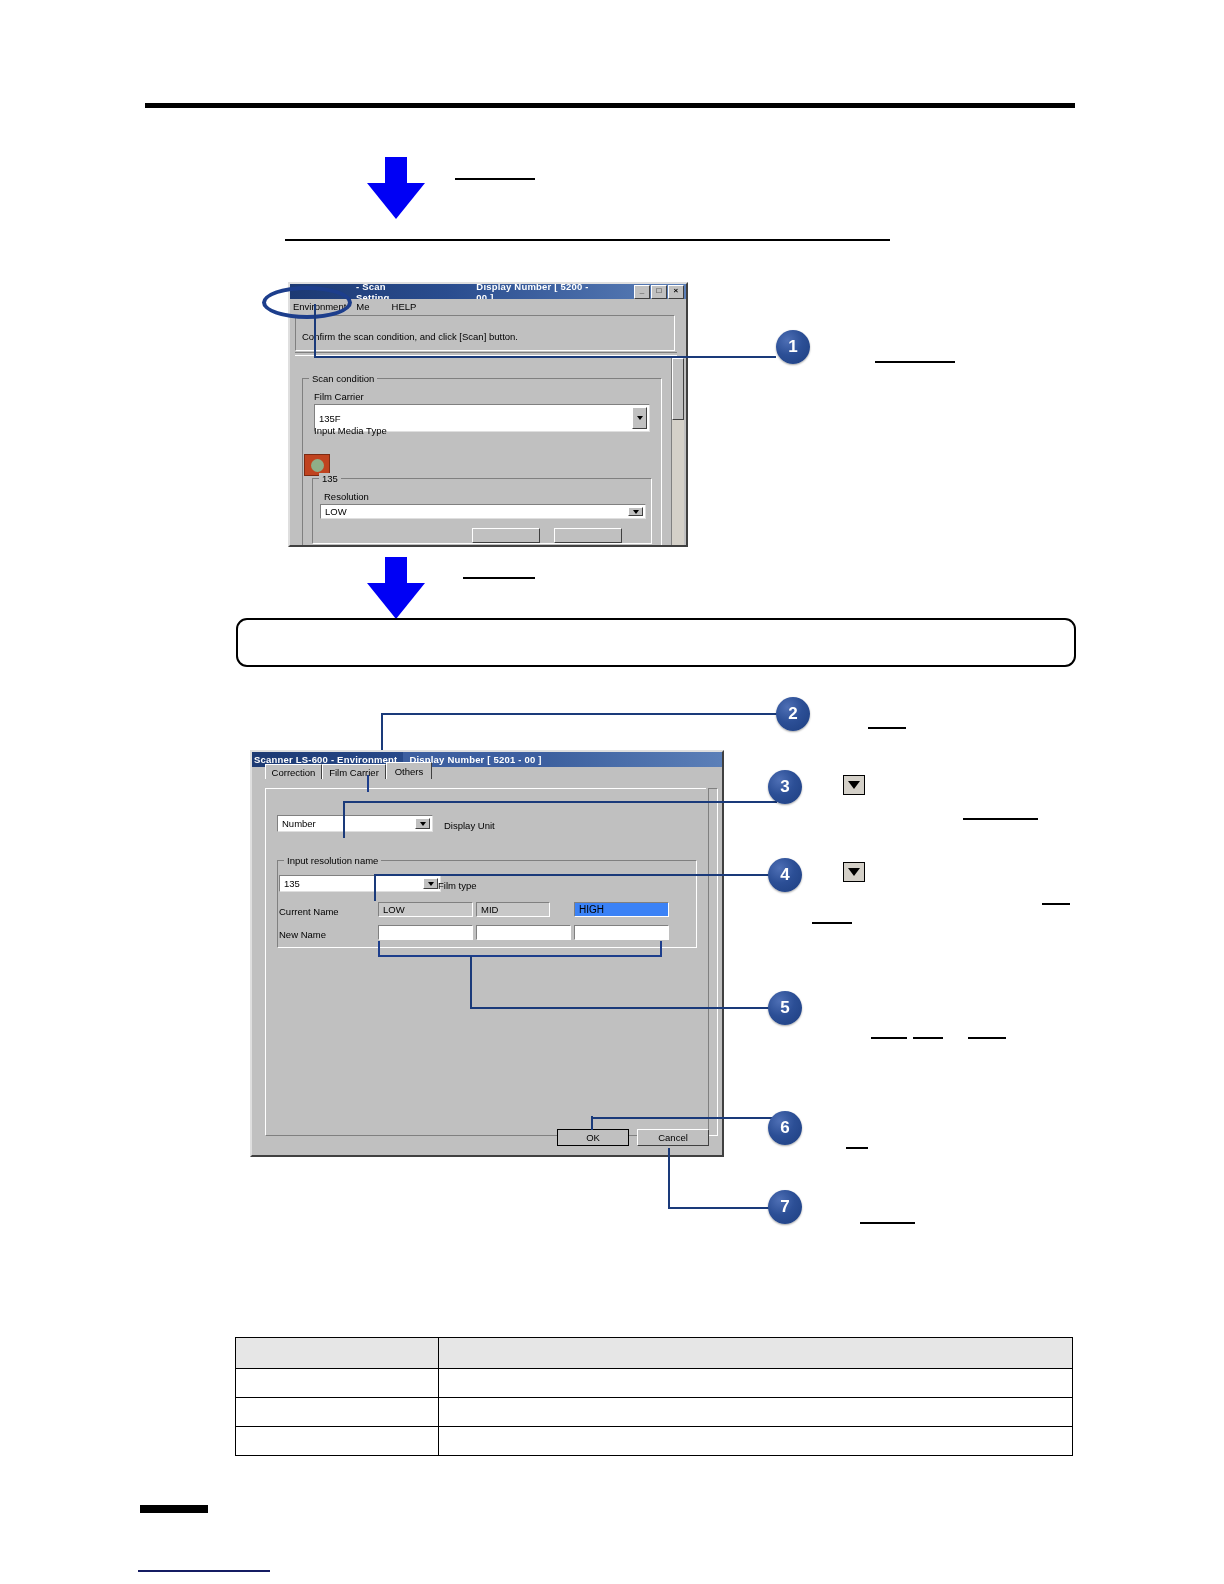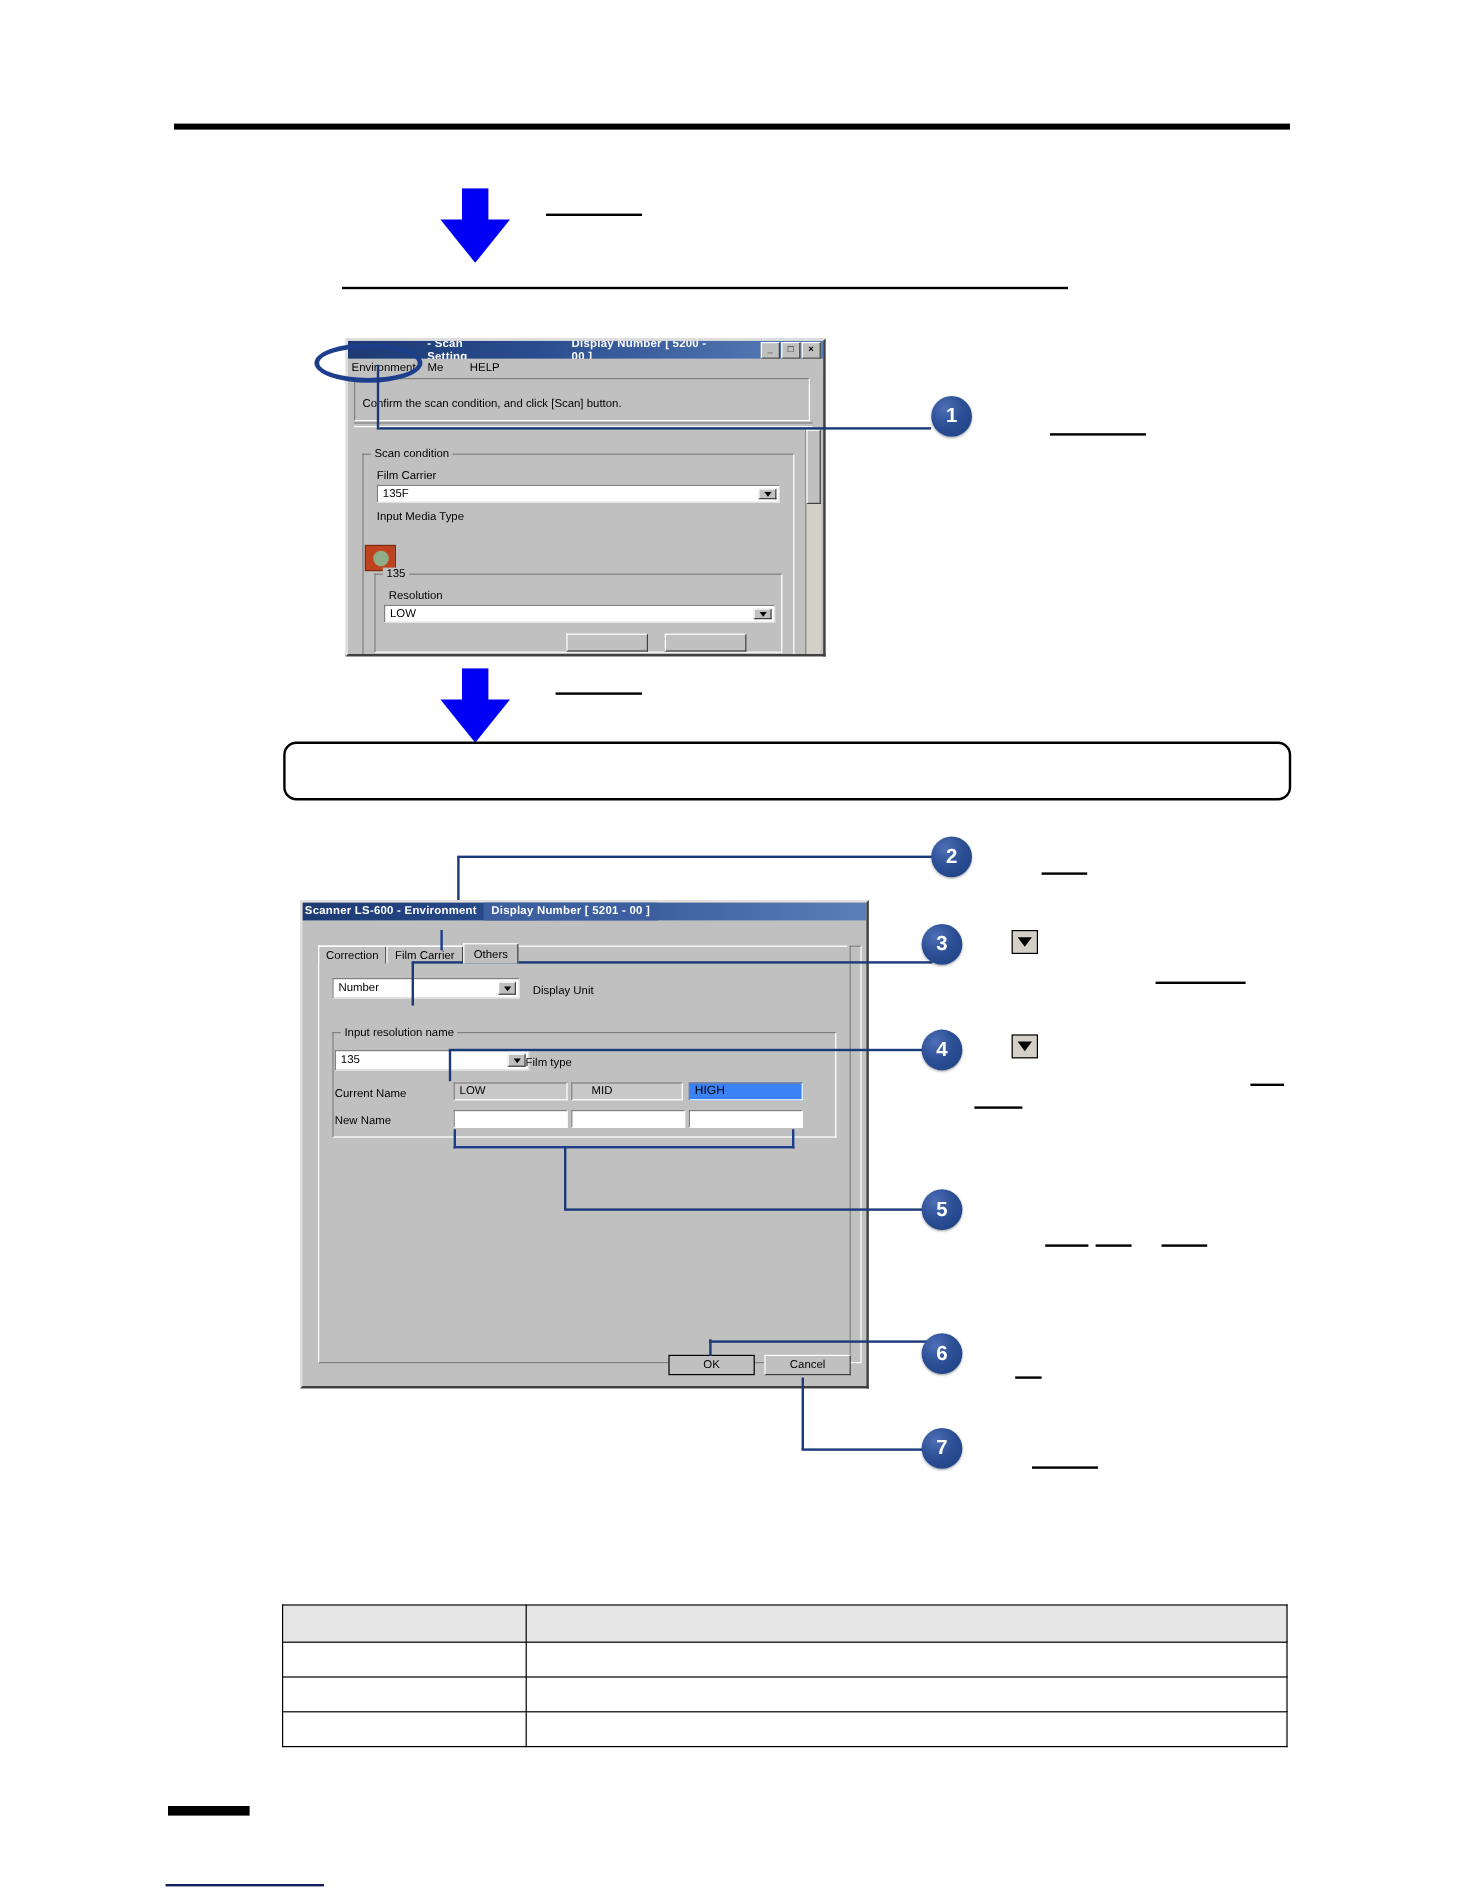--- a/index.html
+++ b/index.html
@@ -109,21 +109,21 @@
     background:linear-gradient(#c0431f,#c0431f);
     border:1px solid #7d2a12;box-sizing:border-box;
     display:flex;align-items:center;justify-content:center;
   }
   #film-icon .dot{width:13px;height:13px;border-radius:50%;background:#8fae88;}
 
   
   #dlg2{left:250px;top:750px;width:474px;height:407px;overflow:hidden;}
   #d2-tb{position:absolute;left:0;top:0;right:0;}
   #d2-tb .seg2{background:#3d5fa0;padding:0 6px;margin-left:6px;height:15px;display:flex;align-items:center;}
-  .tabstrip{position:absolute;left:13px;top:36px;width:448px;height:15px;text-decoration:underline;}
+  .tabstrip{position:absolute;left:13px;top:12px;width:448px;height:15px;text-decoration:underline;}
   .tab{
     position:absolute;top:0;height:15px;background:#c0c0c0;box-sizing:border-box;
     border-top:1px solid #fff;border-left:1px solid #fff;border-right:1px solid #404040;
     display:flex;align-items:center;justify-content:center;font-size:9.5px;padding:0 5px;
   }
   .tab.active{background:#c0c0c0;height:17px;top:-2px;z-index:3;border-bottom:none;}
   #tabpanel{position:absolute;left:13px;top:36px;width:448px;height:348px;
     border-top:1px solid #fff;border-left:1px solid #fff;
     border-right:1px solid #808080;border-bottom:1px solid #808080;box-sizing:border-box;}
   #d2-scroll{right:3px;top:36px;height:348px;background:#c0c0c0;border:none;}
@@ -191,21 +191,21 @@
 
   <div class="scroll" id="d1-scroll">
     <div class="thumb"></div>
   </div>
 
   <div class="grpbox" id="d1-group">
     <span class="grplbl">Scan condition</span>
   </div>
 
   <div class="lbl" style="left:24px;top:107px">Film Carrier</div>
-  <div class="combo" style="left:24px;top:120px;width:336px;height:15px">
+  <div class="combo" style="left:24px;top:120px;width:336px;height:28px">
     <span>135F</span>
     <span class="arw">
         <i class="caret"></i>
       </span>
   </div>
 
   <div class="lbl" style="left:24px;top:141px">Input Media Type</div>
   <div id="film-icon">
       <span class="dot"></span>
     </div>
@@ -281,21 +281,21 @@
     <span class="arw">
         <i class="caret"></i>
       </span>
   </div>
   <div class="lbl" style="left:186px;top:128px">Film type</div>
 
   <div class="lbl" style="left:27px;top:154px">Current Name</div>
   <div class="lbl" style="left:27px;top:177px">New Name</div>
 
   <div class="sunk" style="position:absolute;left:126px;top:150px;width:95px;height:15px;display:flex;align-items:center;padding-left:4px;font-size:9.5px;background:#c8c8c8">LOW</div>
-  <div class="sunk" style="position:absolute;left:224px;top:150px;width:93px;height:15px;display:flex;align-items:center;padding-left:16px;font-size:9.5px;background:#c8c8c8">MID</div>
+  <div class="sunk" style="position:absolute;left:224px;top:150px;width:74px;height:15px;display:flex;align-items:center;padding-left:4px;font-size:9.5px;background:#c8c8c8">MID</div>
   <div class="sunk" style="position:absolute;left:322px;top:150px;width:95px;height:15px;display:flex;align-items:center;padding-left:4px;font-size:10px;background:#3b82f6">HIGH</div>
 
   <div class="sunk" style="position:absolute;left:126px;top:173px;width:95px;height:15px;display:flex;align-items:center;padding-left:4px;font-size:9.5px"></div>
   <div class="sunk" style="position:absolute;left:224px;top:173px;width:95px;height:15px;display:flex;align-items:center;padding-left:4px;font-size:9.5px"></div>
   <div class="sunk" style="position:absolute;left:322px;top:173px;width:95px;height:15px;display:flex;align-items:center;padding-left:4px;font-size:9.5px"></div>
 
   <div class="btn def" style="left:305px;top:377px;width:72px;height:17px">OK</div>
   <div class="btn" style="left:385px;top:377px;width:72px;height:17px">Cancel</div>
 </div>
 

